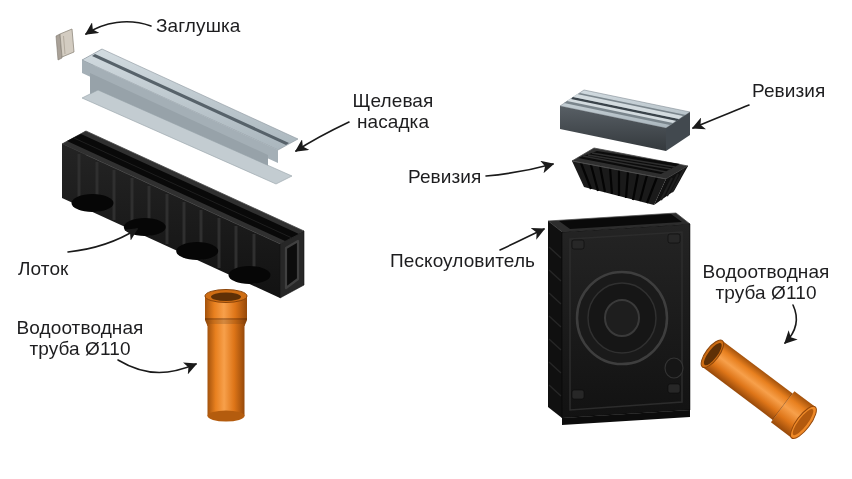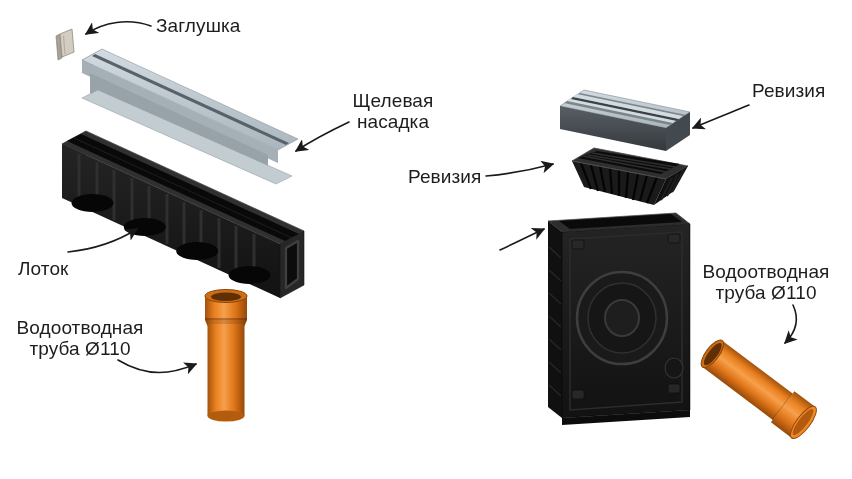--- a/index.html
+++ b/index.html
@@ -170,19 +170,22 @@
   </div>
 
   <div class="label" style="left:752px;top:80px">
     <span class="line">Ревизия</span>
   </div>
 
   <div class="label" style="left:408px;top:166px">
     <span class="line">Ревизия</span>
   </div>
 
+  <div class="label" style="left:390px;top:250px">
+    <span class="line">Пескоуловитель</span>
+  </div>
 
   <div class="label center" style="left:698px;top:261px;width:136px">
     <span class="line">Водоотводная</span>
     <span class="line">труба Ø110</span>
   </div>
 
 </div>
 
 </body></html>

